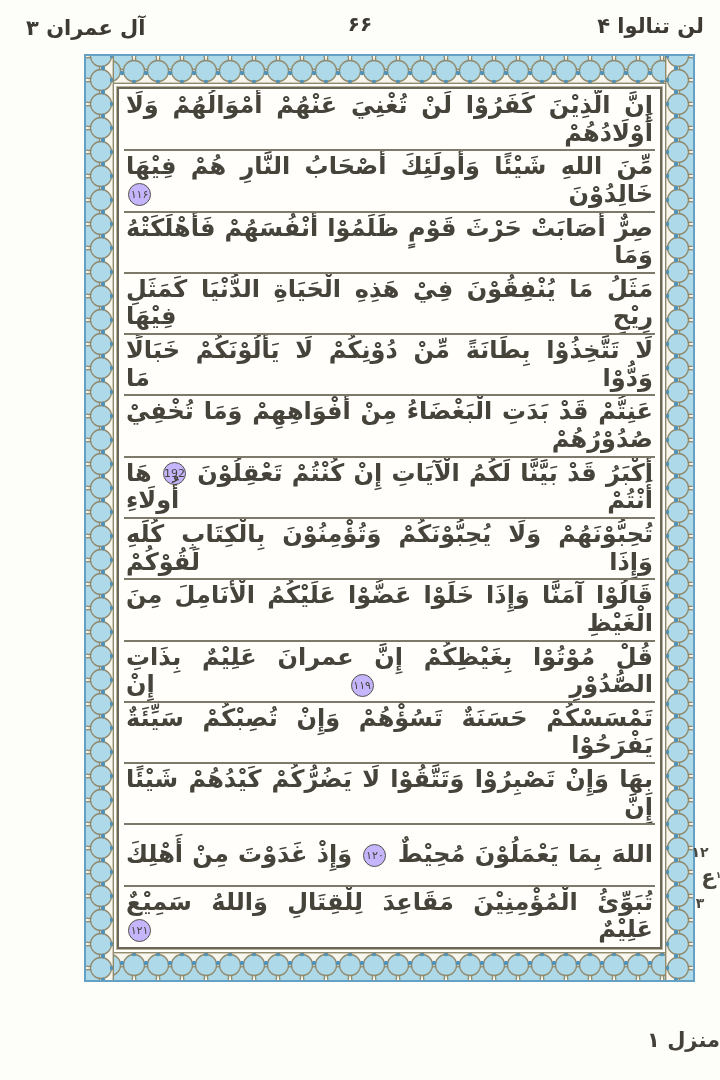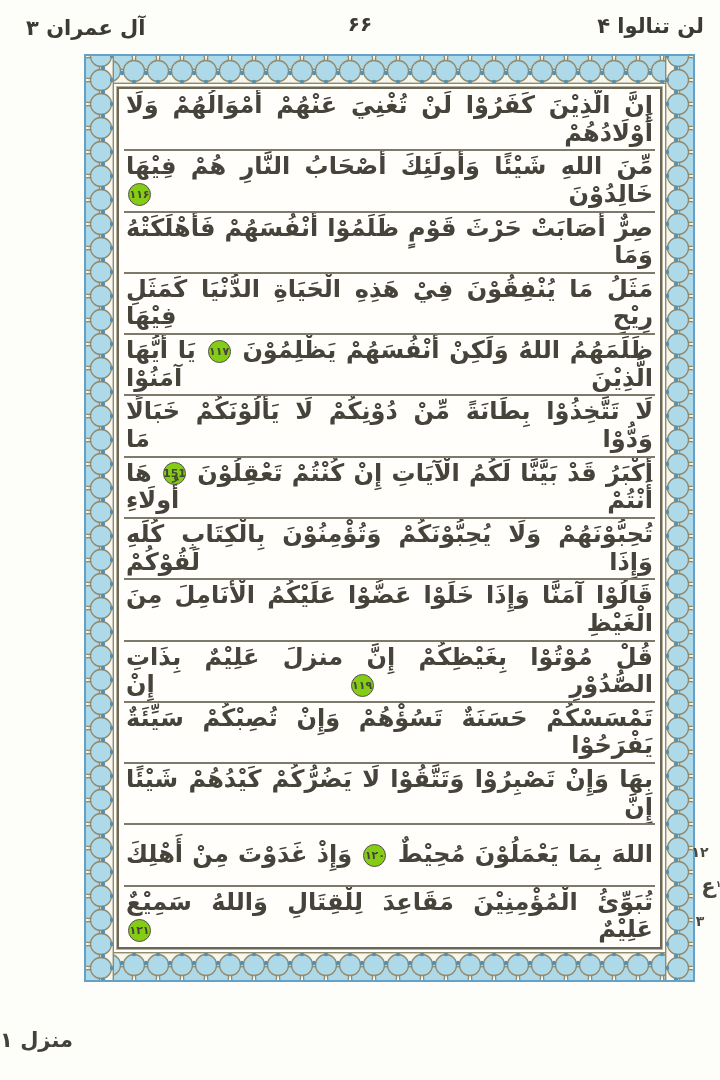--- a/index.html
+++ b/index.html
@@ -43,37 +43,37 @@
   .row:not(:last-child){border-bottom:2px solid #7d796b;}
   .linetext{
     width:100%;direction:rtl;
     text-align:justify;text-align-last:justify;-moz-text-align-last:justify;
     font-size:24px;font-weight:bold;color:#46433b;line-height:1.15;
     padding:0 2px;box-sizing:border-box;
   }
   .vbadge{
     display:inline-flex;align-items:center;justify-content:center;
     width:23px;height:23px;border:1.6px solid #55524a;border-radius:50%;
-    font-size:11px;font-weight:bold;color:#46433b;line-height:1;
-    vertical-align:middle;margin:0 2px;box-sizing:border-box;background:#84cc16;
+    font-size:11px;font-weight:normal;color:#46433b;line-height:1;
+    vertical-align:middle;margin:0 2px;box-sizing:border-box;background:#c4b5fd;
   }
 
   
   .ruku{
     position:absolute;left:684px;top:845px;width:32px;
-    display:flex;flex-direction:column;align-items:center;gap:17px;
+    display:flex;flex-direction:column;align-items:center;gap:8px;
     color:#4a473f;direction:rtl;
   }
   .ruku-num{font-size:14px;font-weight:bold;line-height:1;}
   .ruku-ayn-row{position:relative;font-weight:bold;line-height:1;margin-left:28px;}
   .ruku-ayn{font-size:21px;}
   .ruku-small{font-size:9px;position:relative;top:-6px;}
 
   
-  .catchword-row{position:absolute;top:1028px;left:0;right:0;text-align:left;}
+  .catchword-row{position:absolute;top:1028px;left:0;right:0;text-align:right;}
   .catchword{font-size:21px;font-weight:bold;color:#44413a;direction:rtl;}
 </style>
 </head>
 <body>
 
 <div class="page">
 
   <div class="running-header">
     <div class="hdr hdr-right">لن تنالوا ۴</div>
     <div class="hdr hdr-center">۶۶</div>
@@ -154,36 +154,36 @@
           <div class="row">
             <div class="linetext"><span>مِّنَ اللهِ شَيْئًا وَأُولَئِكَ أَصْحَابُ النَّارِ هُمْ فِيْهَا خَالِدُوْنَ</span> <span class="vbadge">۱۱۶</span></div>
           </div>
           <div class="row">
             <div class="linetext"><span>صِرٌّ أَصَابَتْ حَرْثَ قَوْمٍ ظَلَمُوْا أَنْفُسَهُمْ فَأَهْلَكَتْهُ وَمَا</span></div>
           </div>
           <div class="row">
             <div class="linetext"><span>مَثَلُ مَا يُنْفِقُوْنَ فِيْ هَذِهِ الْحَيَاةِ الدُّنْيَا كَمَثَلِ رِيْحٍ فِيْهَا</span></div>
           </div>
           <div class="row">
-            <div class="linetext"><span>ظَلَمَهُمُ اللهُ وَلَكِنْ أَنْفُسَهُمْ يَظْلِمُوْنَ</span> <span class="vbadge">۱۱۷</span> <span>يَا أَيُّهَا الَّذِيْنَ آمَنُوْا</span></div>
-          </div>
-          <div class="row">
             <div class="linetext"><span>لَا تَتَّخِذُوْا بِطَانَةً مِّنْ دُوْنِكُمْ لَا يَأْلُوْنَكُمْ خَبَالًا وَدُّوْا مَا</span></div>
           </div>
           <div class="row">
-            <div class="linetext"><span>أَكْبَرُ قَدْ بَيَّنَّا لَكُمُ الْآيَاتِ إِنْ كُنْتُمْ تَعْقِلُوْنَ</span> <span class="vbadge">151</span> <span>هَا أَنْتُمْ أُولَاءِ</span></div>
+            <div class="linetext"><span>عَنِتُّمْ قَدْ بَدَتِ الْبَغْضَاءُ مِنْ أَفْوَاهِهِمْ وَمَا تُخْفِيْ صُدُوْرُهُمْ</span></div>
+          </div>
+          <div class="row">
+            <div class="linetext"><span>أَكْبَرُ قَدْ بَيَّنَّا لَكُمُ الْآيَاتِ إِنْ كُنْتُمْ تَعْقِلُوْنَ</span> <span class="vbadge">192</span> <span>هَا أَنْتُمْ أُولَاءِ</span></div>
           </div>
           <div class="row">
             <div class="linetext"><span>تُحِبُّوْنَهُمْ وَلَا يُحِبُّوْنَكُمْ وَتُؤْمِنُوْنَ بِالْكِتَابِ كُلِّهِ وَإِذَا لَقُوْكُمْ</span></div>
           </div>
           <div class="row">
             <div class="linetext"><span>قَالُوْا آمَنَّا وَإِذَا خَلَوْا عَضُّوْا عَلَيْكُمُ الْأَنَامِلَ مِنَ الْغَيْظِ</span></div>
           </div>
           <div class="row">
-            <div class="linetext"><span>قُلْ مُوْتُوْا بِغَيْظِكُمْ إِنَّ منزلَ عَلِيْمٌ بِذَاتِ الصُّدُوْرِ</span> <span class="vbadge">۱۱۹</span> <span>إِنْ</span></div>
+            <div class="linetext"><span>قُلْ مُوْتُوْا بِغَيْظِكُمْ إِنَّ عمرانَ عَلِيْمٌ بِذَاتِ الصُّدُوْرِ</span> <span class="vbadge">۱۱۹</span> <span>إِنْ</span></div>
           </div>
           <div class="row">
             <div class="linetext"><span>تَمْسَسْكُمْ حَسَنَةٌ تَسُؤْهُمْ وَإِنْ تُصِبْكُمْ سَيِّئَةٌ يَفْرَحُوْا</span></div>
           </div>
           <div class="row">
             <div class="linetext"><span>بِهَا وَإِنْ تَصْبِرُوْا وَتَتَّقُوْا لَا يَضُرُّكُمْ كَيْدُهُمْ شَيْئًا إِنَّ</span></div>
           </div>
           <div class="row">
             <div class="linetext"><span>اللهَ بِمَا يَعْمَلُوْنَ مُحِيْطٌ</span> <span class="vbadge">۱۲۰</span> <span>وَإِذْ غَدَوْتَ مِنْ أَهْلِكَ</span></div>
           </div>

